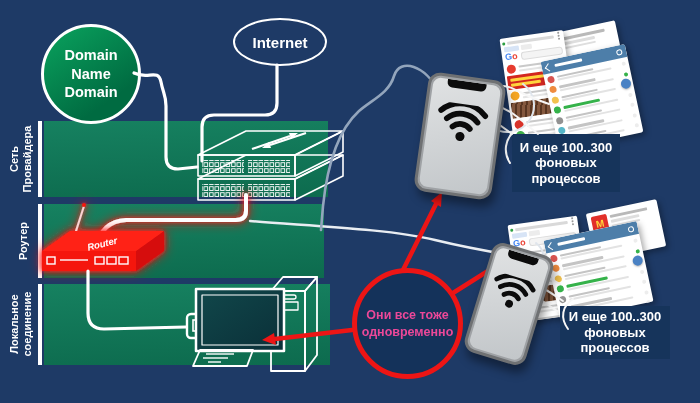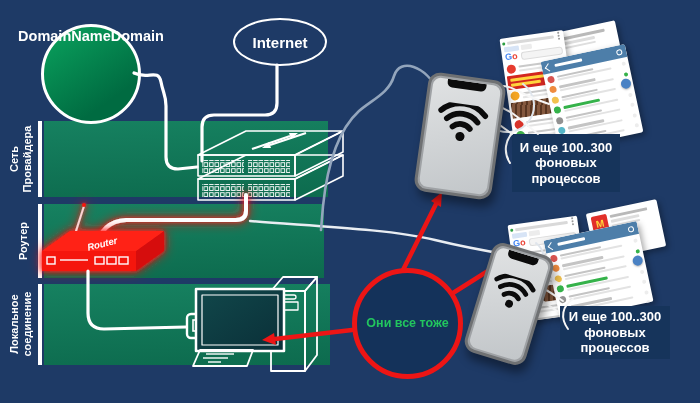--- a/index.html
+++ b/index.html
@@ -23,42 +23,42 @@
     text-align:center; line-height:1.2; white-space:nowrap;
     transform:translate(-50%,-50%) rotate(-90deg);
   }
   #vlabel-provider { left:21px; top:159px; }
   #vlabel-router   { left:24px; top:241px; }
   #vlabel-local    { left:21px; top:324px; }
   
   .dns-circle {
     position:absolute; left:41px; top:24px; width:94px; height:94px; border-radius:50%;
     border:3px solid #fff; background:linear-gradient(145deg,#0aa35e 0%,#006b41 75%);
-    display:flex; flex-direction:row; justify-content:center;
+    display:flex; flex-direction:column; justify-content:center;
     color:#fff; font-size:14.5px; font-weight:600; line-height:1.28; text-align:center;
   }
   .internet-oval {
     position:absolute; left:233px; top:18px; width:90px; height:44px; border-radius:50%;
     border:2.5px solid #fff; background:#1e3a66;
     display:flex; align-items:center; justify-content:center;
     color:#fff; font-size:15px; font-weight:600;
   }
   
   .note {
     position:absolute; background:#16345b; color:#fff; font-weight:700; font-size:13px;
     line-height:1.2; text-align:center; display:flex; flex-direction:column; justify-content:center;
     z-index:12;
   }
   #note-1 { left:512px; top:134px; width:108px; height:58px; }
   #note-2 { left:560px; top:306px; width:110px; height:53px; }
   .callout-circle {
     position:absolute; left:352px; top:268px; width:101px; height:101px; border-radius:50%;
     background:#14325a; border:5px solid #ed1515;
     display:flex; flex-direction:column; align-items:center; justify-content:center;
-    color:#22c55e; font-size:12.5px; font-weight:700; line-height:1.3; text-align:center; z-index:11;
+    color:#ec4899; font-size:12.5px; font-weight:700; line-height:1.3; text-align:center; z-index:11;
   }
   
   .card {
     position:absolute; background:#fff; border-radius:2px;
     box-shadow:2px 3px 6px rgba(0,0,0,.35); overflow:hidden; z-index:8;
   }
   #back1    { left:541px; top:28px;  width:80px; height:52px; transform:rotate(-12deg); }
   #browser1 { left:507px; top:34px;  width:64px; height:112px; transform:rotate(-8deg); }
   #chat1    { left:549px; top:52px;  width:86px; height:90px; transform:rotate(-12deg); }
   #back2    { left:590px; top:206px; width:72px; height:48px; transform:rotate(-12deg); }
@@ -422,20 +422,21 @@
       <span>процессов</span>
   </div>
   <div class="note" id="note-2">
     <span>И еще 100..300</span>
       <span>фоновых</span>
       <span>процессов</span>
   </div>
 
   <div class="callout-circle">
     <span>Они все тоже</span>
+      <span>одновременно</span>
   </div>
 
   <svg id="overlay" width="700" height="403" viewBox="0 0 700 403">
     <defs>
       <pattern id="ports" width="5.5" height="6" patternUnits="userSpaceOnUse">
         <rect x="0.6" y="0.7" width="3.6" height="3.8" fill="none" stroke="#fff" stroke-width="0.9"></rect>
       </pattern>
       <filter id="redglow" x="-80%" y="-80%" width="260%" height="260%">
         <feDropShadow dx="0" dy="0" stdDeviation="2" flood-color="#ff1a1a" flood-opacity="1"></feDropShadow>
         <feDropShadow dx="0" dy="0" stdDeviation="5.5" flood-color="#ff1a1a" flood-opacity="0.85"></feDropShadow>

